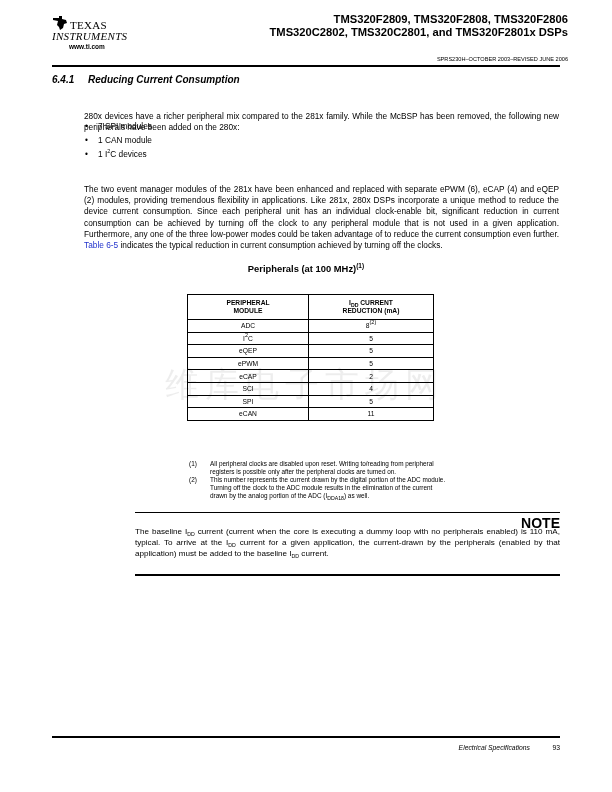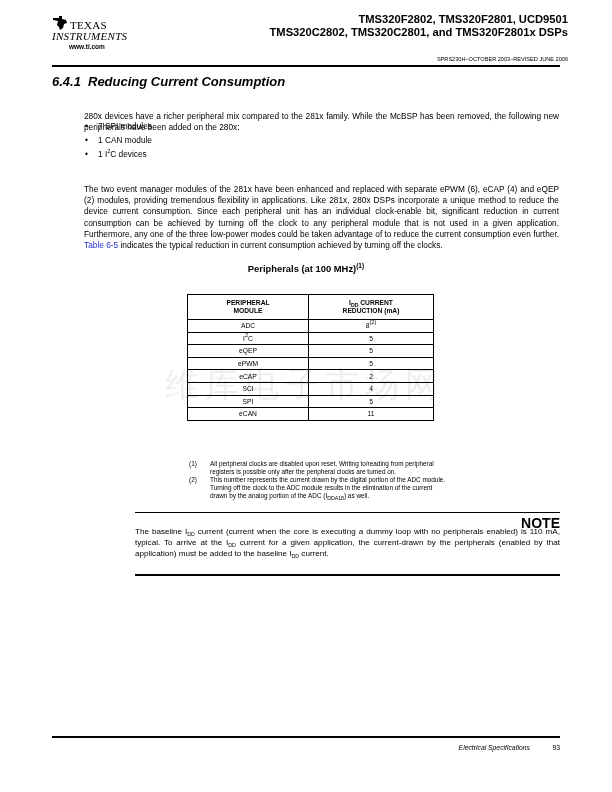--- a/index.html
+++ b/index.html
@@ -13,21 +13,21 @@
   #logo .t1 { position:absolute; left:18px; top:3px; font-family:"Liberation Serif", serif; font-size:11px; letter-spacing:0.3px; }
   #logo .t2 { position:absolute; left:0; top:14px; font-family:"Liberation Serif", serif; font-size:11px; letter-spacing:0.3px;font-style:italic; }
   #logo .t3 { position:absolute; left:17px; top:27px; font-size:6.5px; font-weight:bold; }
 
   #hdr-title { right:44px; top:13px; text-align:right; font-weight:bold; font-size:11.2px; line-height:13px; width:330px; }
   #hdr-title div { white-space:nowrap; }
   #hdr-lit { right:44px; top:56px; font-size:5.6px; text-align:right; white-space:nowrap; }
   #hdr-rule { left:52px; top:65px; width:508px; height:2px; background:#000; }
 
   
-  #sec-head { left:52px; top:74px; font-size:13px; font-weight:bold; font-style:italic; white-space:nowrap; }
+  #sec-head { left:52px; top:74px; font-size:10px; font-weight:bold; font-style:italic; white-space:nowrap; }
   #sec-head .num { display:inline-block; width:36px; }
 
   .para { left:84px; width:475px; font-size:8.3px; line-height:11.2px; text-align:justify;margin-top:18px; }
   #p1 { top:93px; }
   .bullets { left:84px; top:119px; font-size:8.3px; line-height:14px; }
   .bullets .bi { position:relative; padding-left:14px; white-space:nowrap; }
   .bullets .bi .dot { position:absolute; left:1px; top:0; }
   #p2 { top:166px; }
   .link { color:#2233cc; }
 
@@ -70,21 +70,21 @@
 <div id="logo" class="abs">
   <svg class="mark" viewBox="0 0 16 14">
     <path d="M1 2 H7 V0 H10 V3 L14 4 L15 7 L12 8 L11 12 L8 14 L7 11 L5 9 L6 5 L1 4 Z" fill="#000"></path>
   </svg>
   <span class="t1"><span style="text-transform:uppercase;font-size:11px">Texas</span></span>
   <span class="t2"><span style="text-transform:uppercase">Instruments</span></span>
   <span class="t3">www.ti.com</span>
 </div>
 
 <div id="hdr-title" class="abs">
-  <div>TMS320F2802, TMS320F2801, UCD9501</div>
+  <div>TMS320F2809, TMS320F2808, TMS320F2806</div>
   <div>TMS320C2802, TMS320C2801, and TMS320F2801x DSPs</div>
 </div>
 <div id="hdr-lit" class="abs">SPRS230H–OCTOBER 2003–REVISED JUNE 2006</div>
 <div id="hdr-rule" class="abs"></div>
 
 <div id="sec-head" class="abs">
   <span class="num">6.4.1</span><span>Reducing Current Consumption</span>
 </div>
 
 <div id="p1" class="abs para">280x devices have a richer peripheral mix compared to the 281x family. While the McBSP has been removed, the following new peripherals have been added on the 280x:</div>

